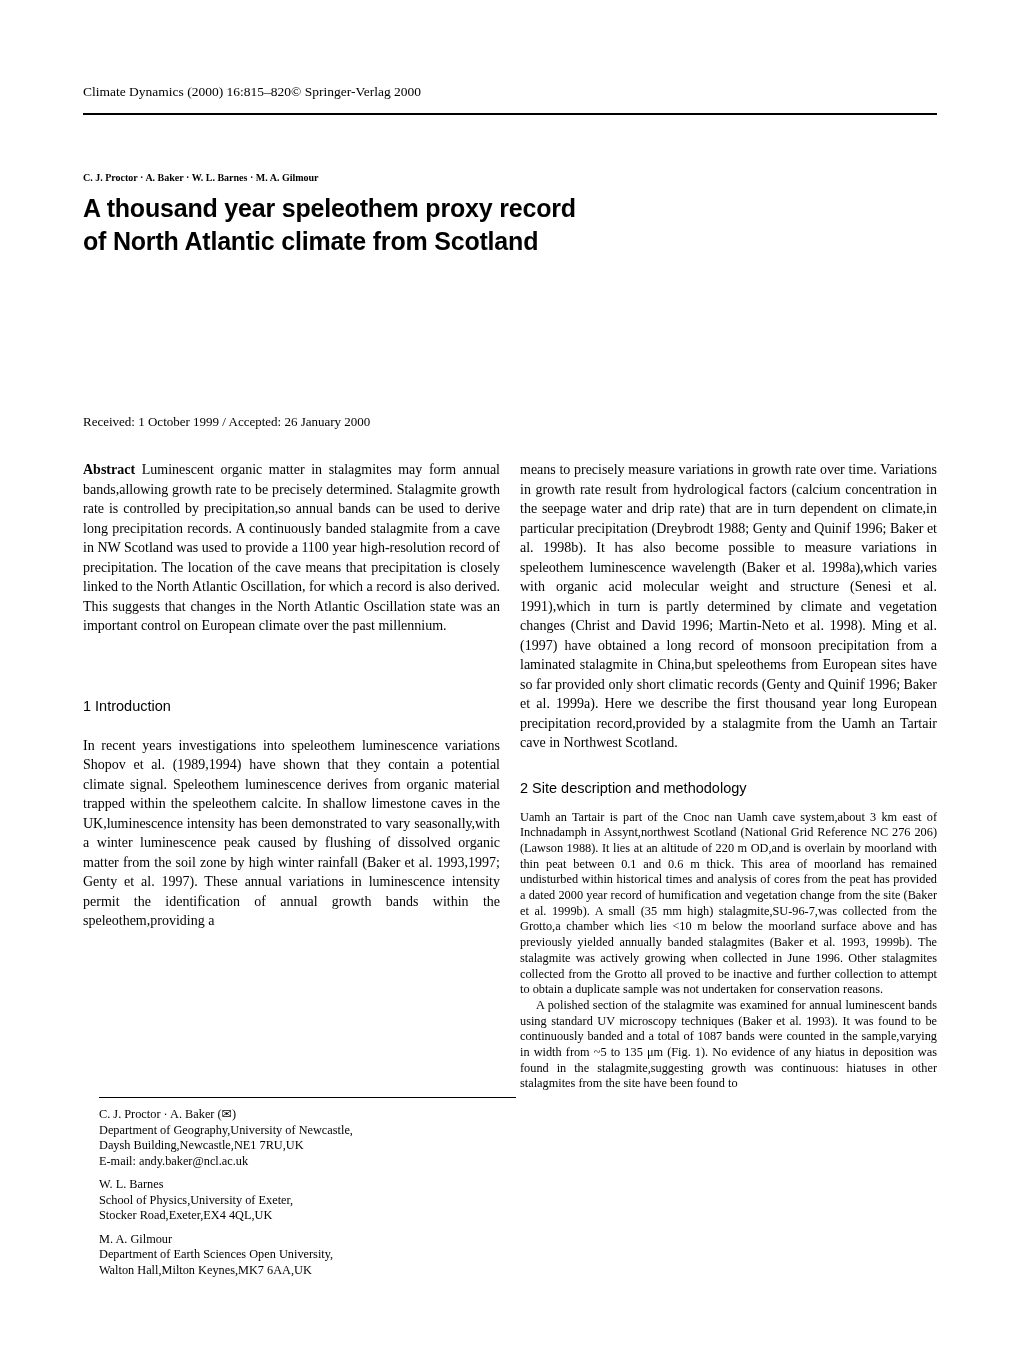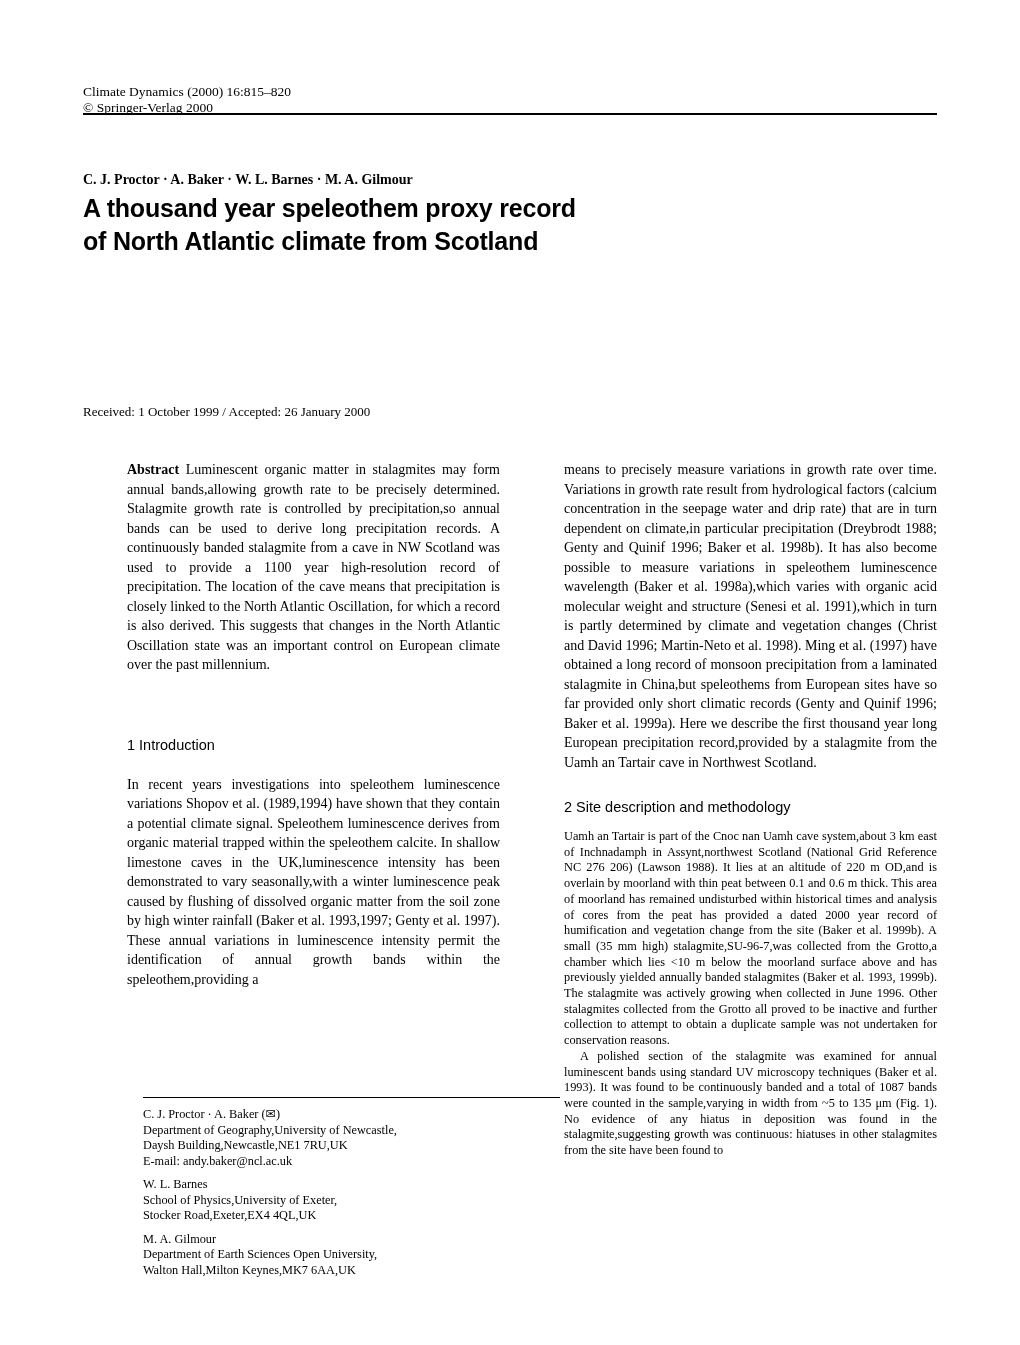--- a/index.html
+++ b/index.html
@@ -13,57 +13,56 @@
     font-family: "Liberation Serif", serif;
     overflow: hidden;
     margin: 0 auto;
   }
   .journal-line {
     position: absolute;
     top: 84px; left: 83px; right: 83px;
     display: flex;
     justify-content: flex-start;
     font-size: 13.5px;
-    flex-direction: column;
   }
   .header-rule {
     position: absolute;
     top: 113px; left: 83px; right: 83px;
     border: 0;
     border-top: 2px solid #000;
   }
   .authors {
     position: absolute;
     top: 172px; left: 83px;
-    font-size: 14px;
+    font-size: 10px;
     font-weight: bold;
   }
   .title {
     position: absolute;
     top: 192px; left: 83px;
     font-family: "Liberation Sans", sans-serif;
     font-weight: bold;
     font-size: 25px;
     line-height: 33px;
     letter-spacing: -0.2px;
   }
   .received {
     position: absolute;
-    top: 404px; left: 83px;
+    top: 414px; left: 83px;
     font-size: 13px;
   }
   .columns {
     position: absolute;
     top: 460px; left: 83px;
     width: 854px;
     height: 822px;
     display: flex;
     gap: 20px;
   }
-  .col { width: 417px; position: relative; margin-left: 44px; }
+  .col { width: 417px; position: relative; }
   .body-text {
     font-size: 14px;
     line-height: 19.5px;
     text-align: justify;
   }
   .section-heading {
     font-family: "Liberation Sans", sans-serif;
     font-size: 14.5px;
     font-weight: normal;
   }

